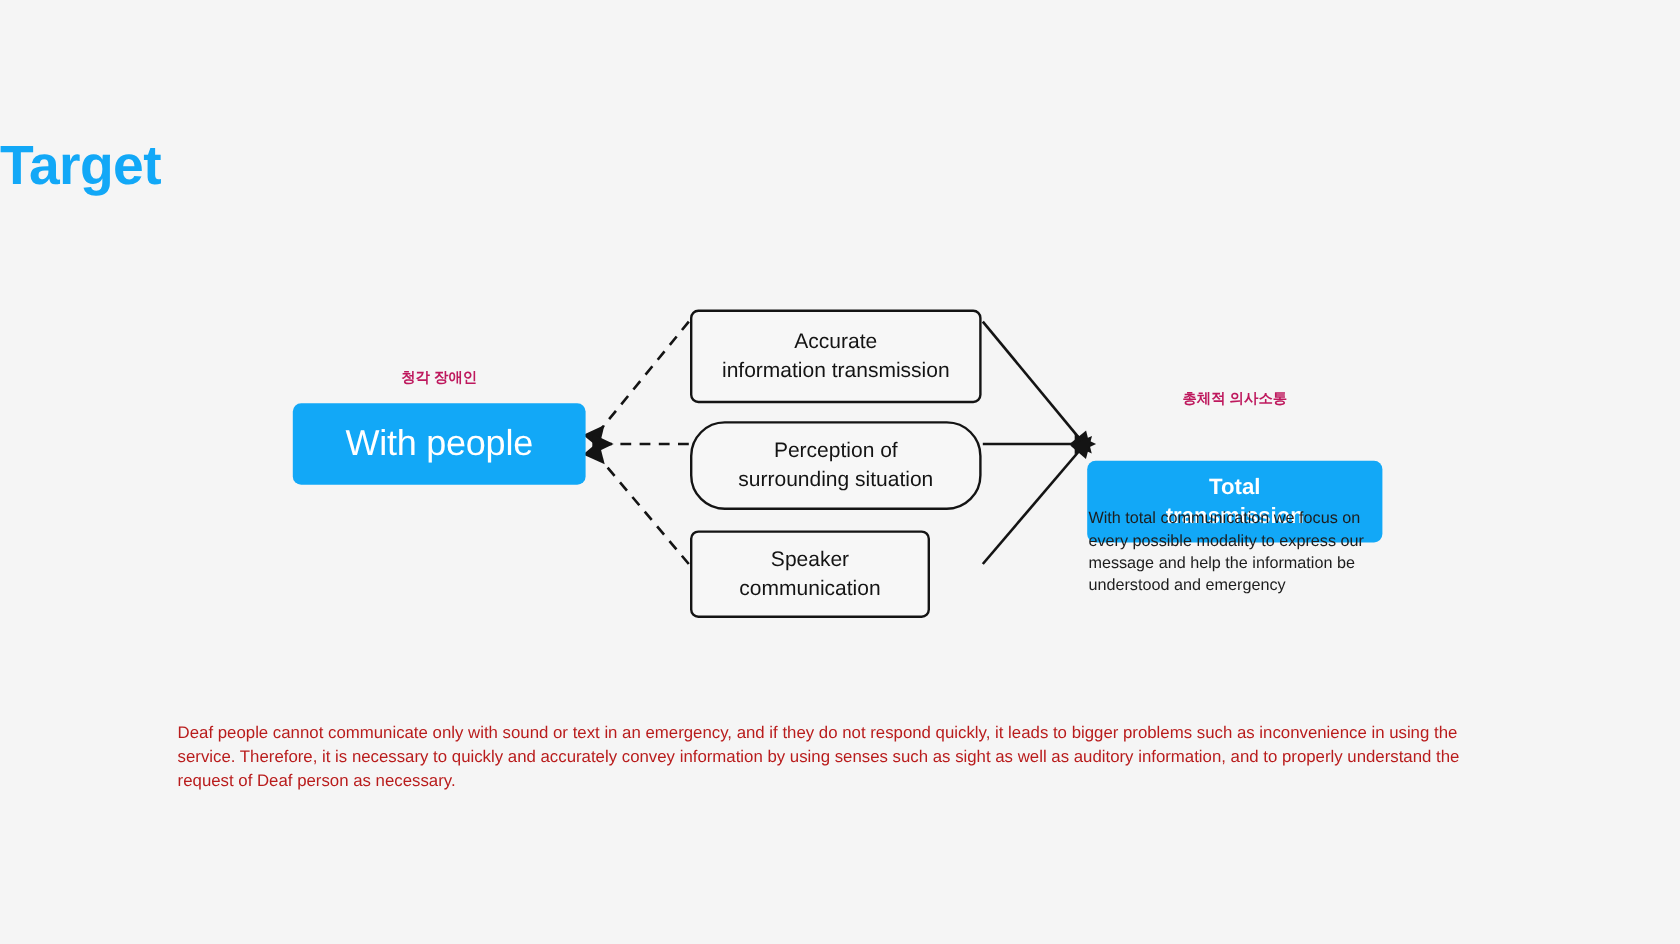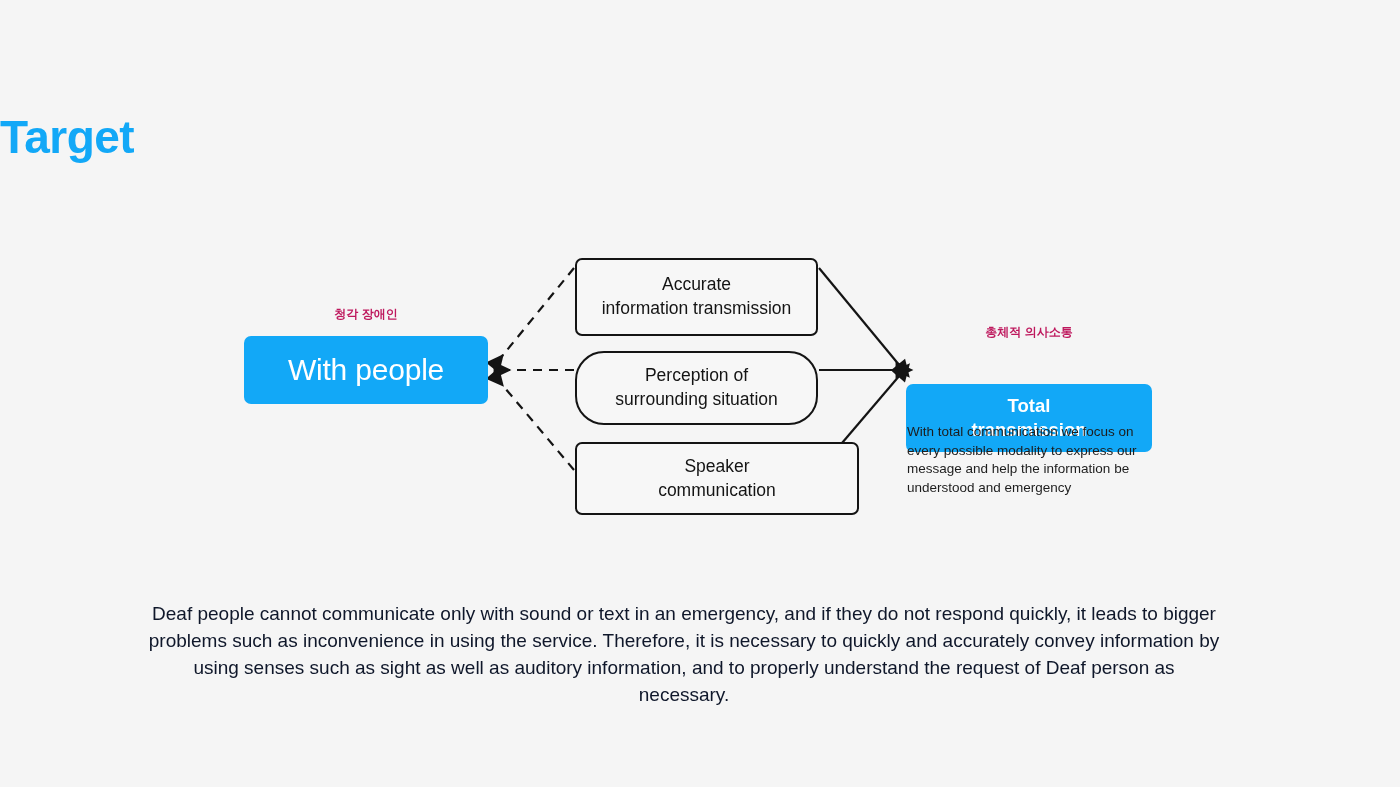--- a/index.html
+++ b/index.html
@@ -99,21 +99,21 @@
   #node-perception {
     left: 575px;
     top: 333px;
     width: 243px;
     height: 74px;
     border-radius: 29px;
   }
   #node-speaker {
     left: 575px;
     top: 424px;
-    width: 284px;
+    width: 200px;
     height: 73px;
   }
 
   
   .kr-caption {
     position: absolute;
     font-size: 12px;
     font-weight: bold;
     color: #be185d;
     text-align: center;
@@ -139,24 +139,23 @@
     width: 248px;
     font-size: 13.5px;
     line-height: 1.38;
     color: #1d1d1d;
   }
   #footer-paragraph {
     position: absolute;
     left: 148px;
     top: 601px;
     width: 1072px;
-    font-size: 19px;
+    font-size: 14px;
     line-height: 1.42;
-    color: #0f172a;
-    text-align: center;
+    color: #b91c1c;
   }
 </style>
 </head>
 <body>
 
 <div id="slide">
 
   <div id="page-title">Target</div>
 
   <svg id="connectors" viewBox="0 0 1400 787" width="1400" height="787">

